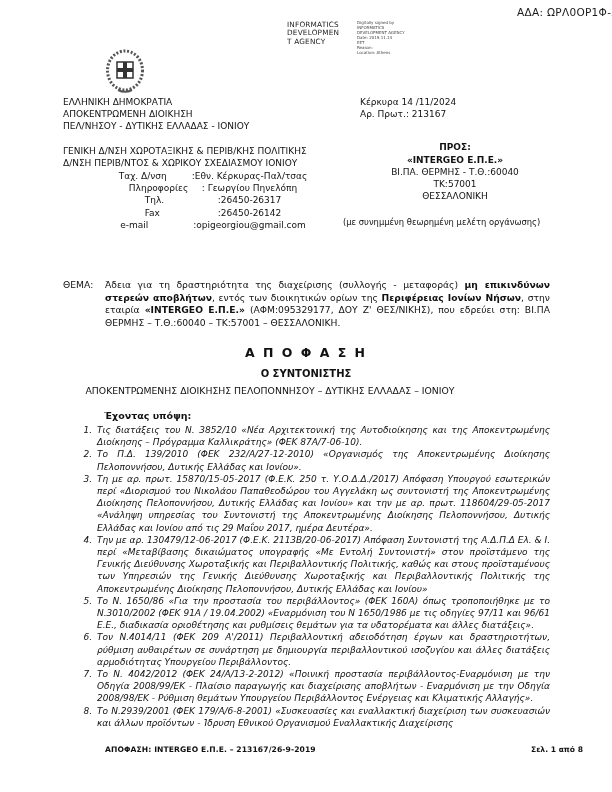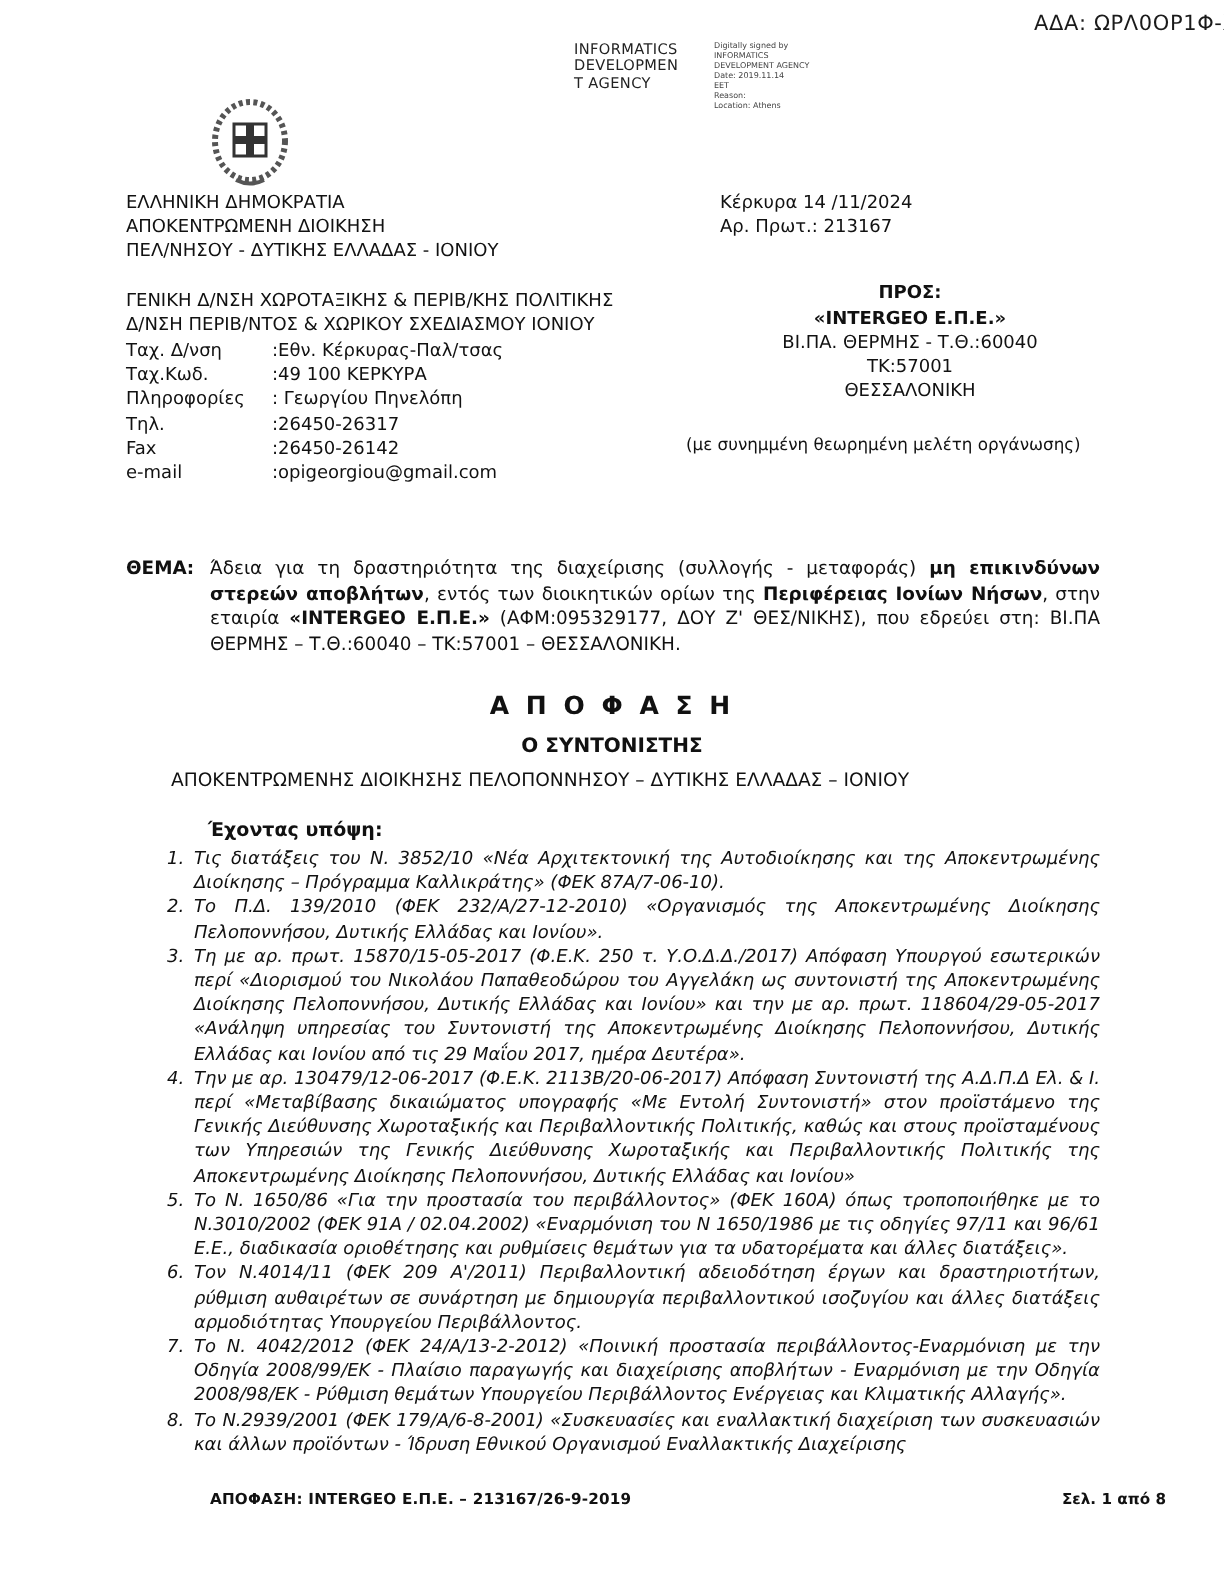--- a/index.html
+++ b/index.html
@@ -17,30 +17,30 @@
   
   .ada{top:6px;right:14px;font-size:10.5px;letter-spacing:.3px;color:#1a1a1a;}
   .stamp-agency{left:287px;top:21px;font-size:7.3px;line-height:8.4px;letter-spacing:.2px;color:#222;white-space:pre-line;}
   .stamp-details{left:357px;top:20px;font-size:4px;line-height:5px;color:#444;}
   .emblem{left:104px;top:49px;width:42px;height:45px;}
   
   .hleft{left:63px;top:96px;width:300px;font-size:9px;line-height:12.2px;}
   .hleft .gap{height:12px;}
   .dept-bold{font-weight:bold;font-size:9.2px;}
   .contacts{margin-top:1px;}
-  .contact-row{display:flex;}
+  .contact-row{display:flex;justify-content:center;}
   .contact-row .lbl{width:73px;flex:none;}
   
   .hright{left:360px;top:96px;width:190px;font-size:9px;line-height:12.2px;}
   .pros{margin-top:21px;text-align:center;}
   .pros .bold{font-weight:bold;}
   .attach{left:343px;top:217px;font-size:8.4px;color:#111;}
   
   .subject{left:63px;top:279px;width:487px;font-size:9.2px;line-height:12.6px;text-align:justify;padding-left:42px;box-sizing:border-box;}
-  .subject .slabel{position:absolute;left:0;top:0;font-weight:bold;}
+  .subject .slabel{position:absolute;left:0;top:0;font-weight:normal;}
   .subject .b{font-weight:bold;}
   
   .title{left:0;top:345px;width:612px;text-align:center;font-weight:bold;font-size:12.5px;letter-spacing:2px;}
   .subtitle1{left:0;top:368px;width:612px;text-align:center;font-weight:bold;font-size:10px;}
   .subtitle2{left:0;top:385px;width:540px;text-align:center;font-size:9.3px;}
   .having{left:63px;top:410px;font-weight:bold;font-size:9.5px;margin-left:41px;}
   
   .reflist{left:63px;top:424px;width:487px;}
   .reflist ol{margin:0;padding-left:32px;font-size:9px;line-height:12.2px;}
   .reflist li{text-align:justify;padding-left:2px;font-style:italic;}
@@ -83,24 +83,20 @@
     <div>ΠΕΛ/ΝΗΣΟΥ - ΔΥΤΙΚΗΣ ΕΛΛΑΔΑΣ - ΙΟΝΙΟΥ</div>
     <div class="gap"></div>
     <div>ΓΕΝΙΚΗ Δ/ΝΣΗ ΧΩΡΟΤΑΞΙΚΗΣ &amp; ΠΕΡΙΒ/ΚΗΣ ΠΟΛΙΤΙΚΗΣ</div>
     <div>Δ/ΝΣΗ ΠΕΡΙΒ/ΝΤΟΣ &amp; ΧΩΡΙΚΟΥ ΣΧΕΔΙΑΣΜΟΥ ΙΟΝΙΟΥ</div>
     <div class="contacts">
       <div class="contact-row">
         <span class="lbl">Ταχ. Δ/νση</span>
         <span>:Εθν. Κέρκυρας-Παλ/τσας</span>
       </div>
       <div class="contact-row">
-        <span class="lbl">Ταχ.Κωδ.</span>
-        <span>:49 100 ΚΕΡΚΥΡΑ</span>
-      </div>
-      <div class="contact-row">
         <span class="lbl">Πληροφορίες</span>
         <span>: Γεωργίου Πηνελόπη</span>
       </div>
       <div class="contact-row">
         <span class="lbl">Τηλ.</span>
         <span>:26450-26317</span>
       </div>
       <div class="contact-row">
         <span class="lbl">Fax</span>
         <span>:26450-26142</span>
@@ -134,21 +130,21 @@
   <div class="abs subtitle1">Ο ΣΥΝΤΟΝΙΣΤΗΣ</div>
   <div class="abs subtitle2">ΑΠΟΚΕΝΤΡΩΜΕΝΗΣ ΔΙΟΙΚΗΣΗΣ ΠΕΛΟΠΟΝΝΗΣΟΥ – ΔΥΤΙΚΗΣ ΕΛΛΑΔΑΣ – ΙΟΝΙΟΥ</div>
   <div class="abs having">Έχοντας υπόψη:</div>
 
   <div class="abs reflist">
     <ol>
       <li>Τις διατάξεις του Ν. 3852/10 «Νέα Αρχιτεκτονική της Αυτοδιοίκησης και της Αποκεντρωμένης Διοίκησης – Πρόγραμμα Καλλικράτης» (ΦΕΚ 87Α/7-06-10).</li>
       <li>Το Π.Δ. 139/2010 (ΦΕΚ 232/Α/27-12-2010) «Οργανισμός της Αποκεντρωμένης Διοίκησης Πελοποννήσου, Δυτικής Ελλάδας και Ιονίου».</li>
       <li>Τη με αρ. πρωτ. 15870/15-05-2017 (Φ.Ε.Κ. 250 τ. Υ.Ο.Δ.Δ./2017) Απόφαση Υπουργού εσωτερικών περί «Διορισμού του Νικολάου Παπαθεοδώρου του Αγγελάκη ως συντονιστή της Αποκεντρωμένης Διοίκησης Πελοποννήσου, Δυτικής Ελλάδας και Ιονίου» και την με αρ. πρωτ. 118604/29-05-2017 «Ανάληψη υπηρεσίας του Συντονιστή της Αποκεντρωμένης Διοίκησης Πελοποννήσου, Δυτικής Ελλάδας και Ιονίου από τις 29 Μαΐου 2017, ημέρα Δευτέρα».</li>
       <li>Την με αρ. 130479/12-06-2017 (Φ.Ε.Κ. 2113Β/20-06-2017) Απόφαση Συντονιστή της Α.Δ.Π.Δ Ελ. &amp; Ι. περί «Μεταβίβασης δικαιώματος υπογραφής «Με Εντολή Συντονιστή» στον προϊστάμενο της Γενικής Διεύθυνσης Χωροταξικής και Περιβαλλοντικής Πολιτικής, καθώς και στους προϊσταμένους των Υπηρεσιών της Γενικής Διεύθυνσης Χωροταξικής και Περιβαλλοντικής Πολιτικής της Αποκεντρωμένης Διοίκησης Πελοποννήσου, Δυτικής Ελλάδας και Ιονίου»</li>
-      <li>Το Ν. 1650/86 «Για την προστασία του περιβάλλοντος» (ΦΕΚ 160Α) όπως τροποποιήθηκε με το Ν.3010/2002 (ΦΕΚ 91Α / 02.04.2002) «Εναρμόνιση του Ν 1650/1986 με τις οδηγίες 97/11 και 96/61 Ε.Ε., διαδικασία οριοθέτησης και ρυθμίσεις θεμάτων για τα υδατορέματα και άλλες διατάξεις».</li>
+      <li>Το Ν. 1650/86 «Για την προστασία του περιβάλλοντος» (ΦΕΚ 160Α) όπως τροποποιήθηκε με το Ν.3010/2002 (ΦΕΚ 91Α / 19.04.2002) «Εναρμόνιση του Ν 1650/1986 με τις οδηγίες 97/11 και 96/61 Ε.Ε., διαδικασία οριοθέτησης και ρυθμίσεις θεμάτων για τα υδατορέματα και άλλες διατάξεις».</li>
       <li>Τον Ν.4014/11 (ΦΕΚ 209 Α'/2011) Περιβαλλοντική αδειοδότηση έργων και δραστηριοτήτων, ρύθμιση αυθαιρέτων σε συνάρτηση με δημιουργία περιβαλλοντικού ισοζυγίου και άλλες διατάξεις αρμοδιότητας Υπουργείου Περιβάλλοντος.</li>
       <li>Το Ν. 4042/2012 (ΦΕΚ 24/Α/13-2-2012) «Ποινική προστασία περιβάλλοντος-Εναρμόνιση με την Οδηγία 2008/99/ΕΚ - Πλαίσιο παραγωγής και διαχείρισης αποβλήτων - Εναρμόνιση με την Οδηγία 2008/98/ΕΚ - Ρύθμιση θεμάτων Υπουργείου Περιβάλλοντος Ενέργειας και Κλιματικής Αλλαγής».</li>
       <li>Το Ν.2939/2001 (ΦΕΚ 179/Α/6-8-2001) «Συσκευασίες και εναλλακτική διαχείριση των συσκευασιών και άλλων προϊόντων - Ίδρυση Εθνικού Οργανισμού Εναλλακτικής Διαχείρισης</li>
     </ol>
   </div>
 
   <div class="abs footer-left">ΑΠΟΦΑΣΗ: INTERGEO Ε.Π.Ε. – 213167/26-9-2019</div>
   <div class="abs footer-right">Σελ. 1 από 8</div>
 
 </div>

